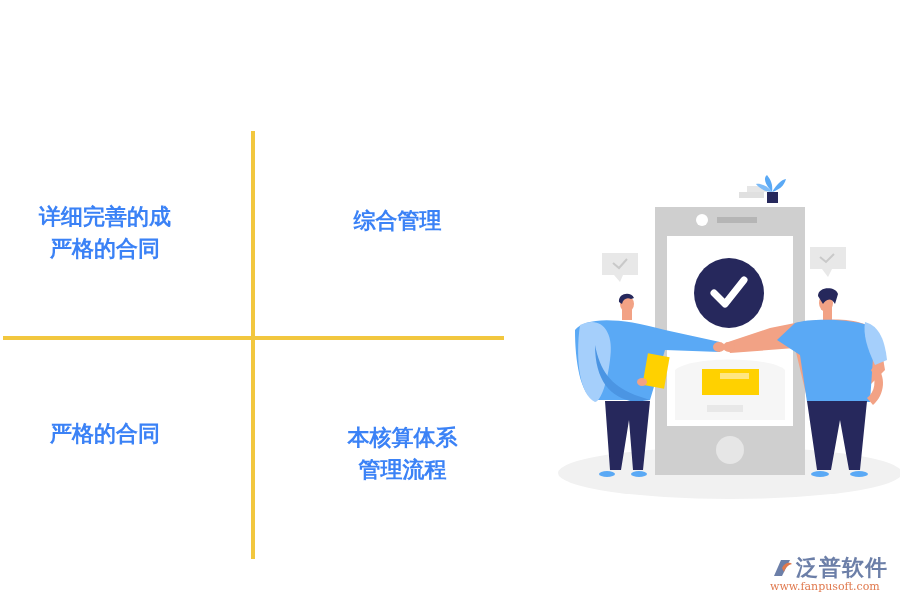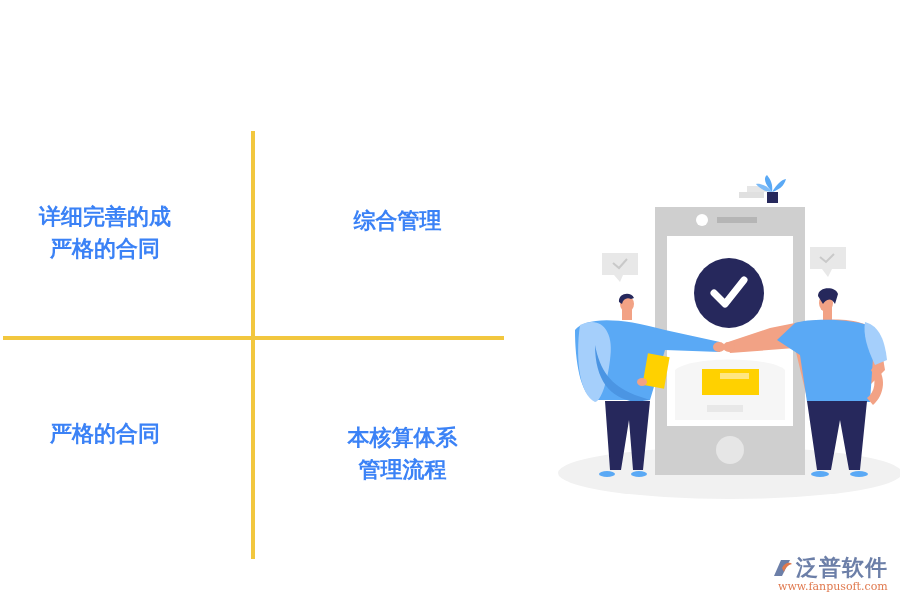--- a/index.html
+++ b/index.html
@@ -9,21 +9,21 @@
   .hline { position:absolute; left:3px; top:336px; width:501px; height:4px; background:#F2C73E; }
   .quad { position:absolute; color:#3b82f6; font-size:22px; font-weight:bold; line-height:32px; text-align:center; }
   .quad span { display:block; white-space:nowrap; }
   .q1 { left:10px; top:201px; width:190px; }
   .q2 { left:300px; top:205px; width:195px; }
   .q3 { left:20px; top:418px; width:170px; }
   .q4 { left:310px; top:422px; width:185px; }
   .illus { position:absolute; left:555px; top:170px; width:345px; height:335px; }
   .logo { position:absolute; left:770px; top:553px; width:125px; height:40px; }
   .logo-text { position:absolute; left:26px; top:0; font-size:22px; font-weight:bold; color:#6c7fa8; letter-spacing:1px; font-family:Liberation Serif, serif; }
-  .logo-url { position:absolute; left:8px; top:27px; font-size:11px; color:#e0794e; font-family:"DejaVu Serif", serif; white-space:nowrap; }
+  .logo-url { position:absolute; left:0; top:27px; font-size:11px; color:#e0794e; font-family:"DejaVu Serif", serif; white-space:nowrap; }
   .logo-mark { position:absolute; left:2px; top:3px; }
 </style>
 </head>
 <body>
 
 <div class="vline"></div>
 <div class="hline"></div>
 
 <div class="quad q1">
   <span>详细完善的成</span>

